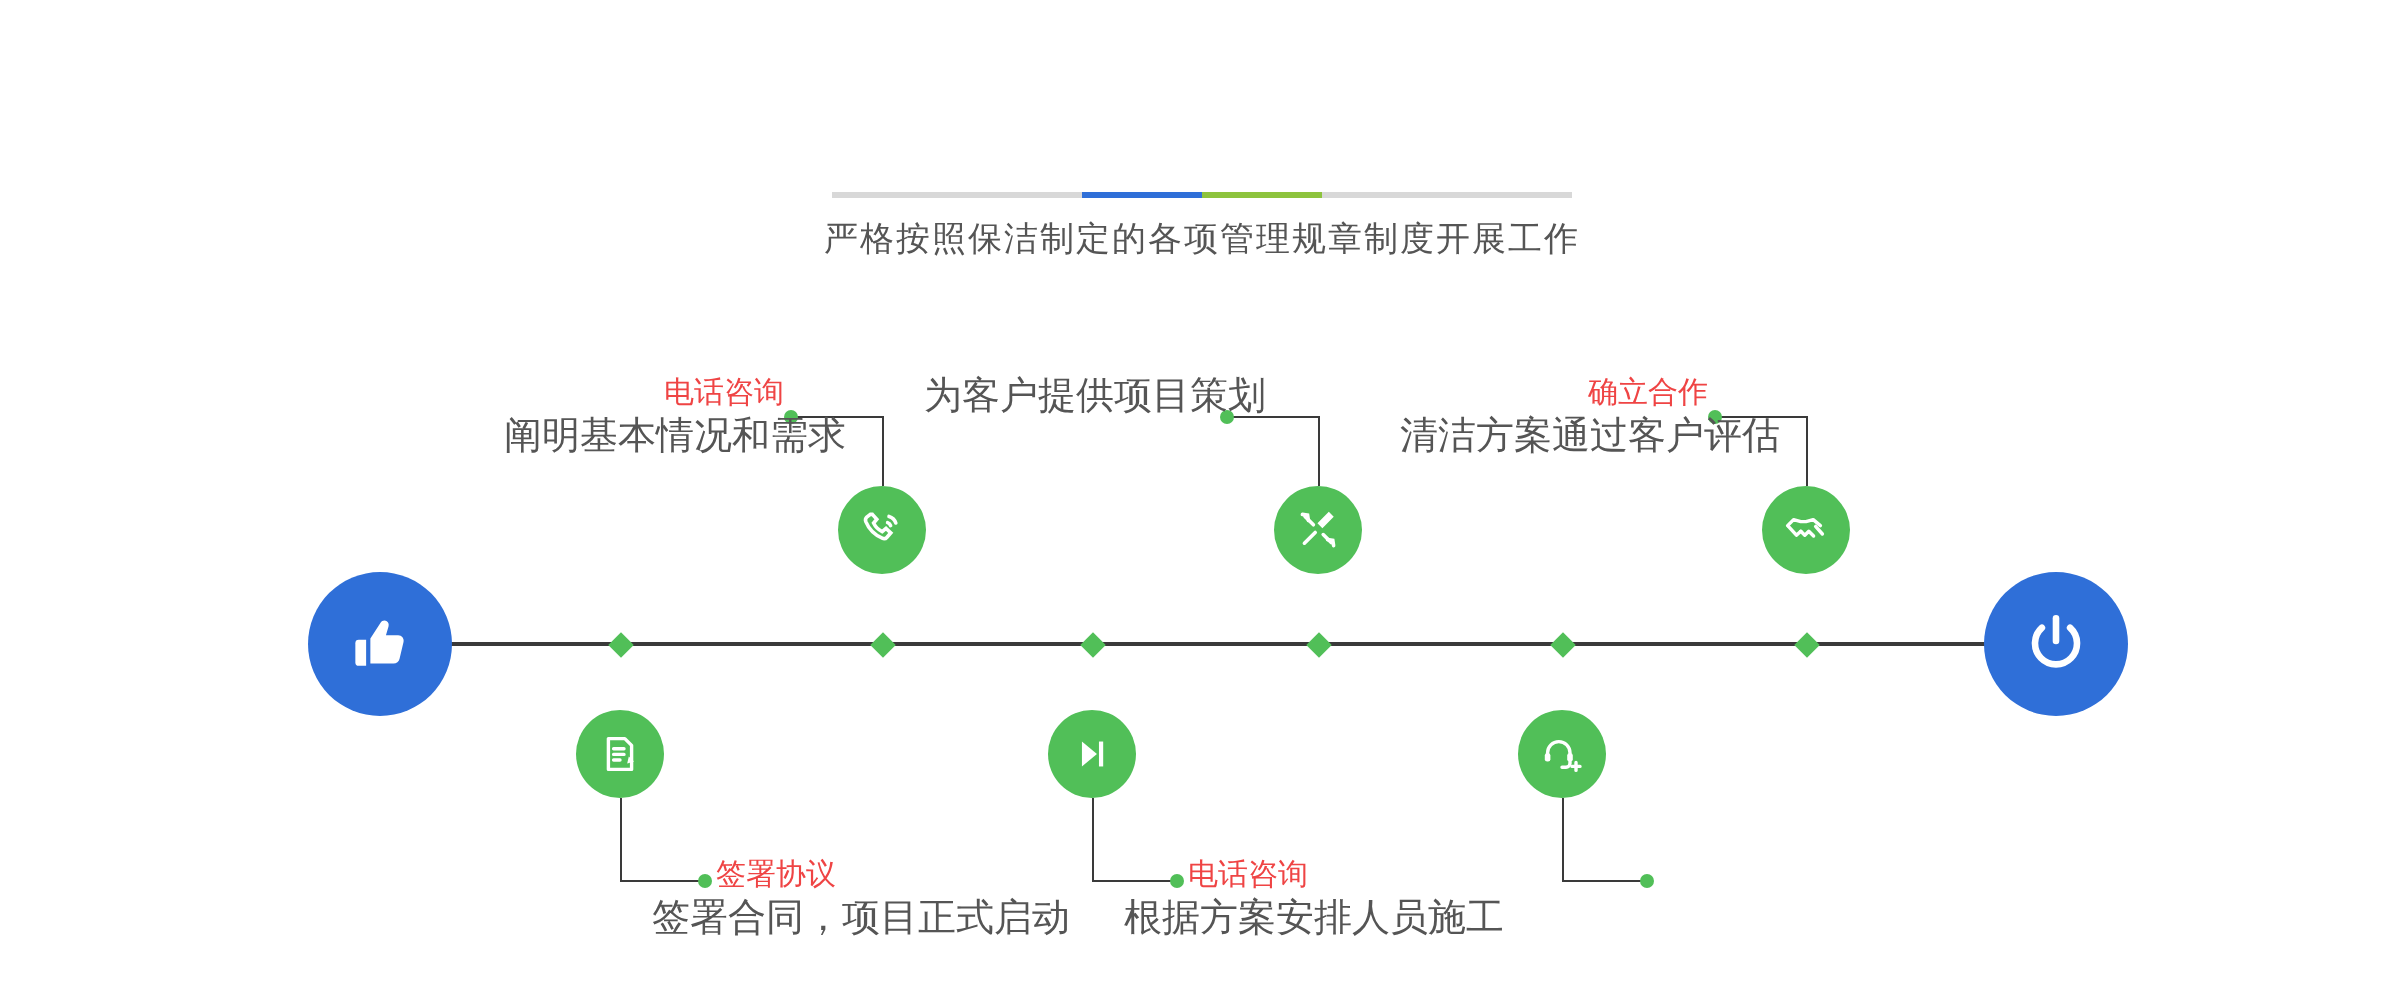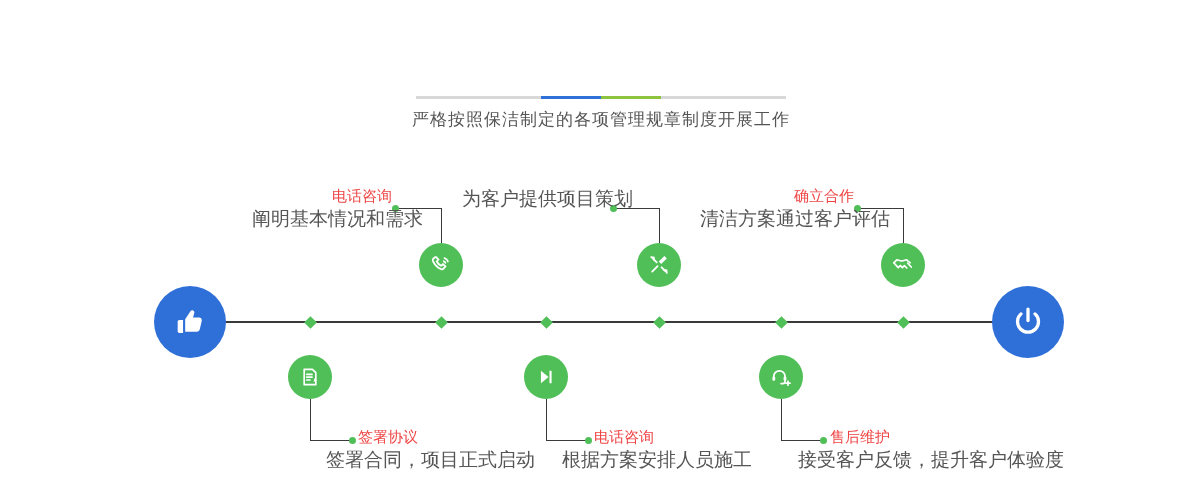--- a/index.html
+++ b/index.html
@@ -236,18 +236,14 @@
         <rect x="3.4" y="11.6" width="2.8" height="4.2" rx="1.2" fill="#fff" stroke="none"></rect>
         <rect x="14.6" y="11.6" width="2.8" height="4.2" rx="1.2" fill="#fff" stroke="none"></rect>
         <path d="M16 15.8v.8a2 2 0 0 1-2 2h-2"></path>
         <path d="M19 16.2v4M17 18.2h4"></path>
       </svg>
     </span>
   </div>
   <div class="vline" style="left:781px;top:399px;height:41px;"></div>
   <div class="hline" style="left:781px;top:440px;width:42px;"></div>
   <div class="tipdot" style="left:820px;top:436.5px;"></div>
-  <div class="lbl below" style="left:798px;top:427px;">
-    <div class="t" style="padding-left:32px;">售后维护</div>
-    <div class="d">接受客户反馈，提升客户体验度</div>
-  </div>
 
 </div>
 
 </body></html>

